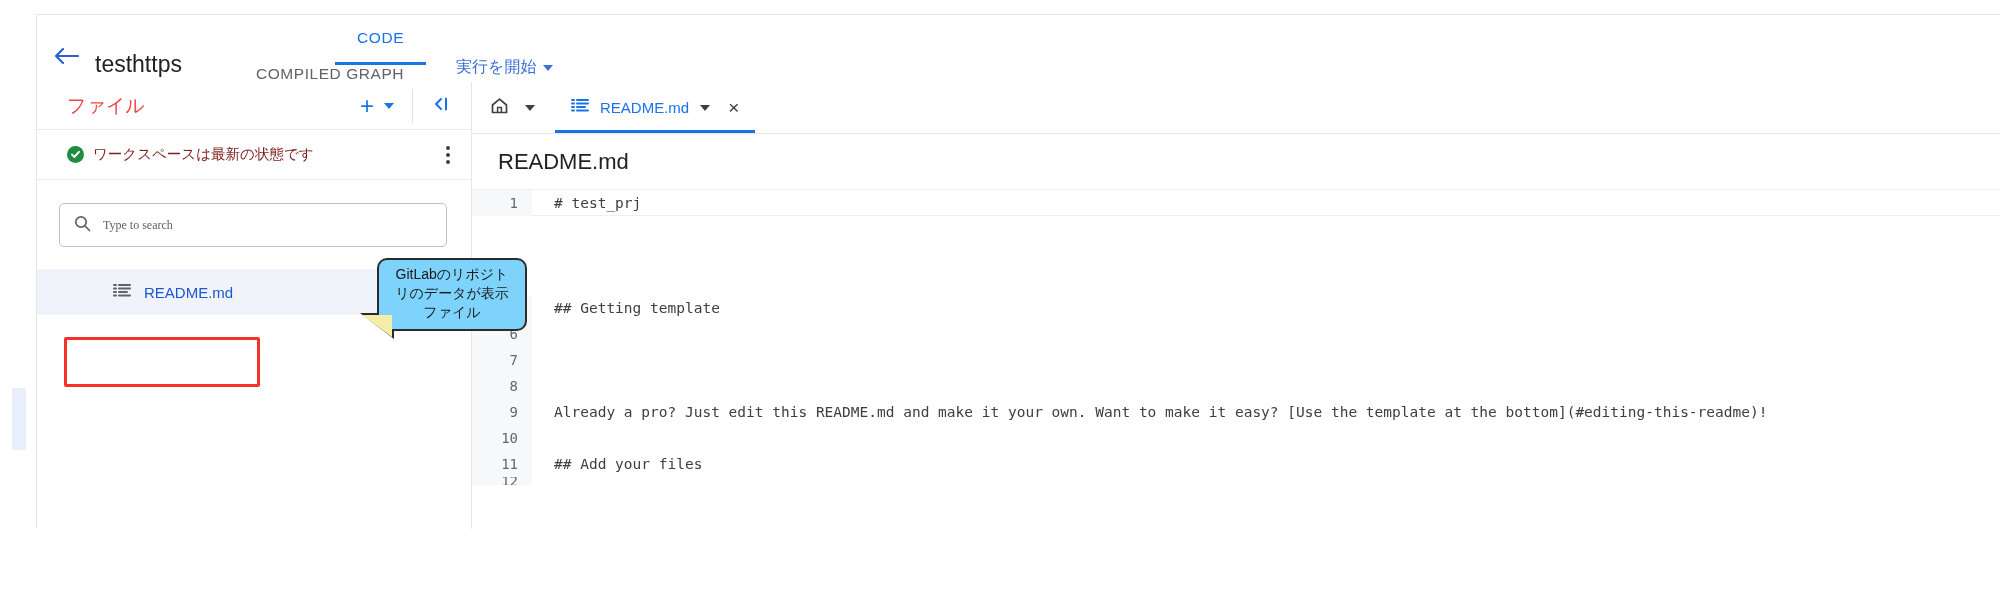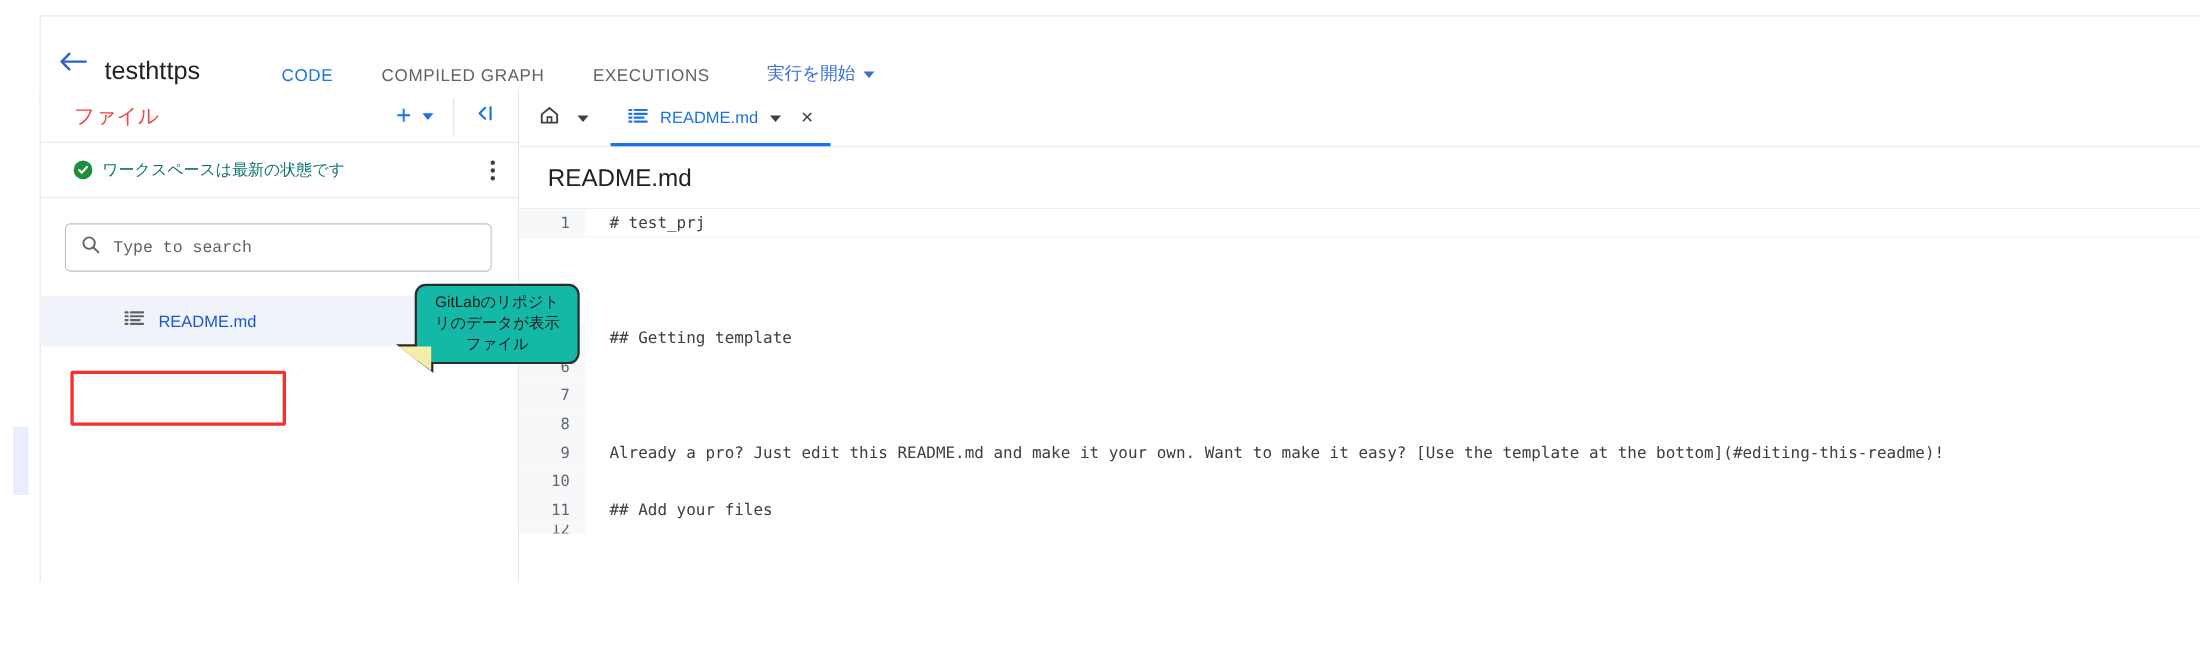--- a/index.html
+++ b/index.html
@@ -38,20 +38,21 @@
     font-size: 23px;
     color: #202124;
     padding-bottom: 19px;
     white-space: nowrap;
   }
   .tabs {
     display: flex;
     align-items: flex-end;
     margin-left: 52px;
     height: 68px;
+    flex-direction: column;
   }
   .tab {
     font-size: 15.5px;
     letter-spacing: .55px;
     color: #5f6368;
     padding: 0 22px 18px 22px;
     cursor: pointer;
     white-space: nowrap;
     position: relative;
     font-weight: 500;
@@ -133,21 +134,21 @@
   .ws-check {
     width: 17px; height: 17px;
     border-radius: 50%;
     background: #1e8e3e;
     display: flex; align-items: center; justify-content: center;
     flex: none;
     margin-right: 9px;
   }
   .ws-text {
     font-size: 14.5px;
-    color: #0f766e;
+    color: #7f1d1d;
     flex: 1;
     white-space: nowrap;
   }
   .kebab {
     width: 46px; height: 50px;
     display: flex; flex-direction: column;
     align-items: center; justify-content: center;
     gap: 3px;
     cursor: pointer;
   }
@@ -158,23 +159,23 @@
     height: 44px;
     border: 1px solid #bdc1c6;
     border-radius: 5px;
     display: flex;
     align-items: center;
     padding: 0 14px;
     background: #fff;
   }
   .search-box input {
     border: none; outline: none;
-    font-size: 15px;
+    font-size: 12px;
     color: #5f6368;
-    font-family: Liberation Mono, monospace;
+    font-family: Liberation Serif, serif;
     flex: 1;
     margin-left: 12px;
     background: transparent;
   }
   .search-box input::placeholder { color: #5f6368; }
 
   .file-list { margin-top: 22px; position: relative; }
   .file-item {
     height: 46px;
     display: flex;
@@ -290,21 +291,21 @@
     color: #3c4043;
     white-space: pre;
     line-height: 26px;
   }
 
   
   .callout {
     position: absolute;
     left: 377px; top: 258px;
     width: 150px;
-    background: #14b8a6;
+    background: #7dd3fc;
     border: 2px solid #2b2b2b;
     border-radius: 10px;
     padding: 5px 6px 7px 6px;
     font-size: 14px;
     line-height: 19px;
     color: #1a1a1a;
     text-align: center;
     z-index: 40;
   }
   .callout-tail {

